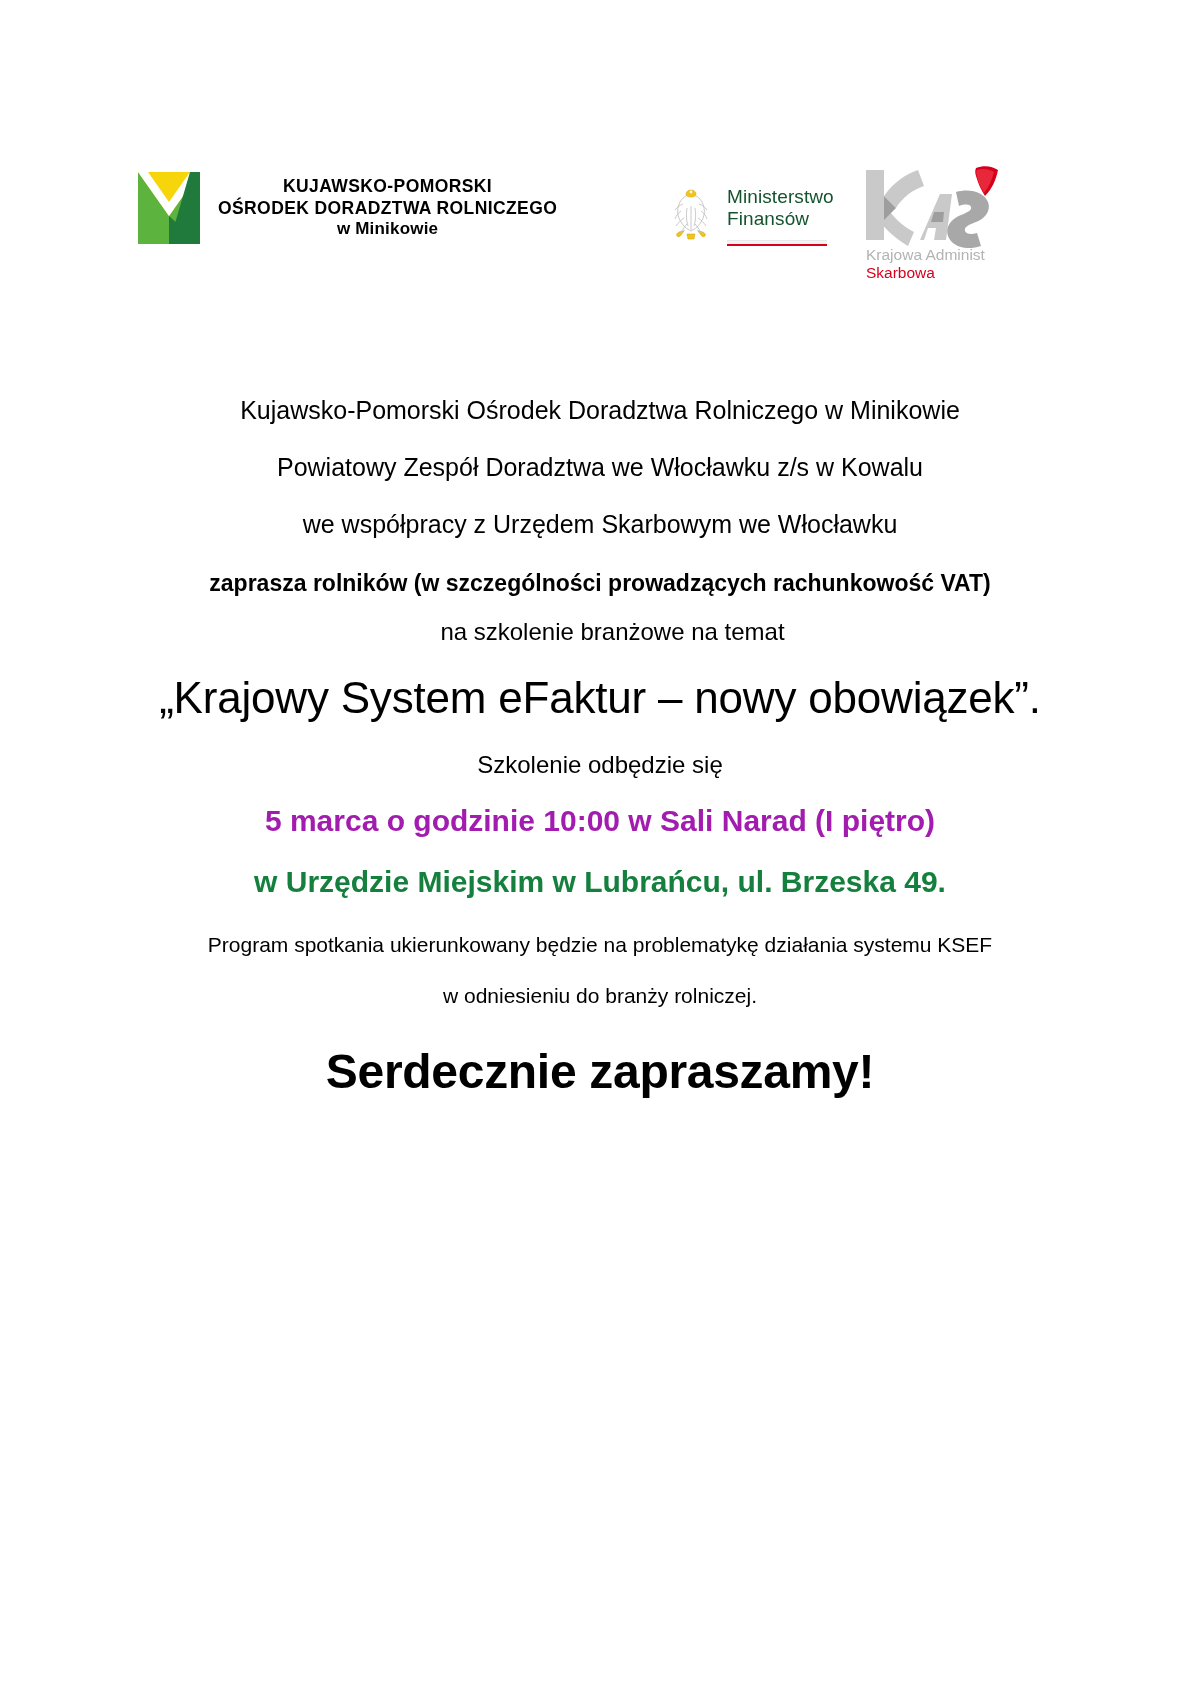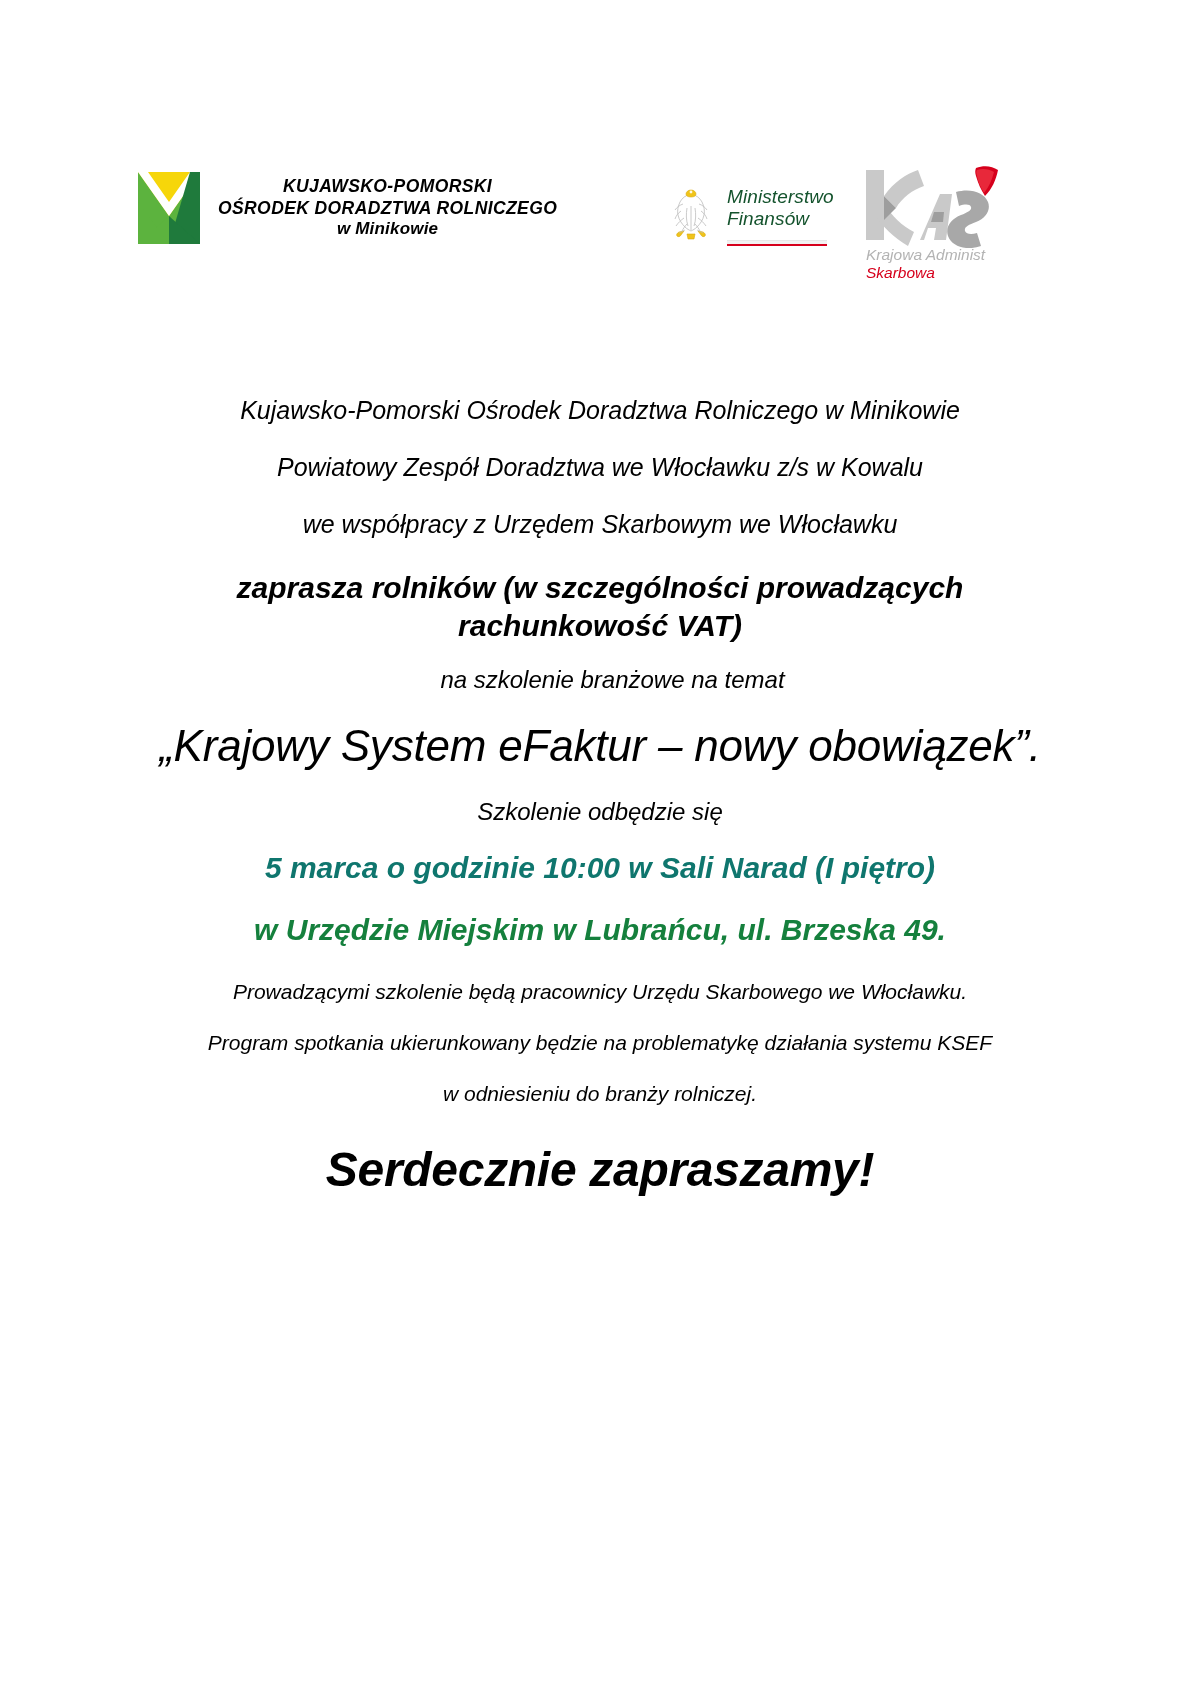--- a/index.html
+++ b/index.html
@@ -14,21 +14,20 @@
     color: #000000;
     position: relative;
     overflow: hidden;
   }
 
   .page {
     width: 988px;
     height: 1697px;
     position: relative;
     background: #ffffff;
-    font-style: italic;
   }
 
   
   .logo-band {
     position: absolute;
     top: 160px;
     left: 0;
     width: 1200px;
     height: 140px;
   }
@@ -145,21 +144,21 @@
     text-align: center;
     margin: 0 auto;
   }
   .org1, .org2, .org3 {
     font-size: 25px;
     line-height: 1;
     margin-bottom: 32px;
   }
   .org1 { margin-top: 8px; }
   .invite {
-    font-size: 30px;
+    font-size: 23px;
     font-weight: bold;
     line-height: 1.28;
     width: 860px;
     margin: 0 auto 20px auto;
   }
   .subject-lead {
     font-size: 24px;
     margin-bottom: 28px;
     padding-left: 25px;
   }
@@ -283,23 +282,22 @@
     <div class="line org3">we współpracy z Urzędem Skarbowym we Włocławku</div>
 
     <div class="line invite">zaprasza rolników (w szczególności prowadzących rachunkowość VAT)</div>
 
     <div class="line subject-lead">na szkolenie branżowe na temat</div>
 
     <div class="line title-main">„Krajowy System eFaktur – nowy obowiązek”.</div>
 
     <div class="line when-lead">Szkolenie odbędzie się</div>
 
-    <div class="line when-red-1" style="color:#0f766e">5 marca o godzinie 10:00 w Sali Narad (I piętro)</div>
+    <div class="line when-red-1" style="color:#a21caf">5 marca o godzinie 10:00 w Sali Narad (I piętro)</div>
     <div class="line when-red-2" style="color:#15803d">w Urzędzie Miejskim w Lubrańcu, ul. Brzeska 49.</div>
 
-    <div class="line detail">Prowadzącymi szkolenie będą pracownicy Urzędu Skarbowego we Włocławku.</div>
     <div class="line detail">Program spotkania ukierunkowany będzie na problematykę działania systemu KSEF</div>
     <div class="line detail">w odniesieniu do branży rolniczej.</div>
 
     <div class="line closing">Serdecznie zapraszamy!</div>
   </div>
 
 </div>
 
 </body></html>

